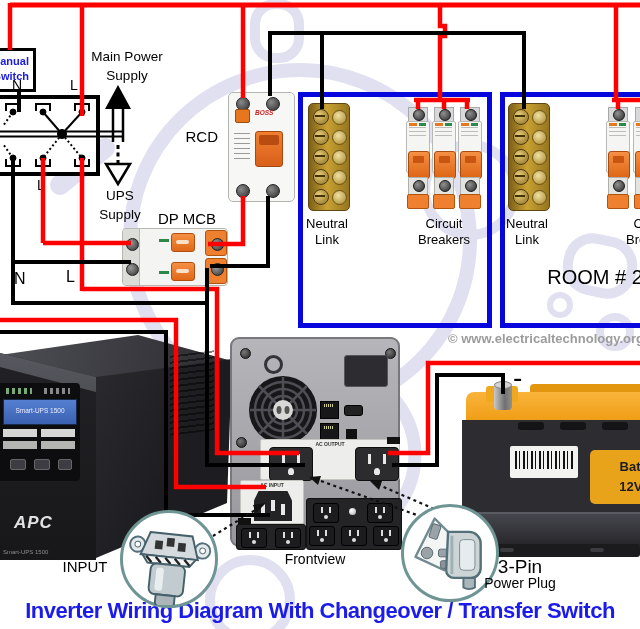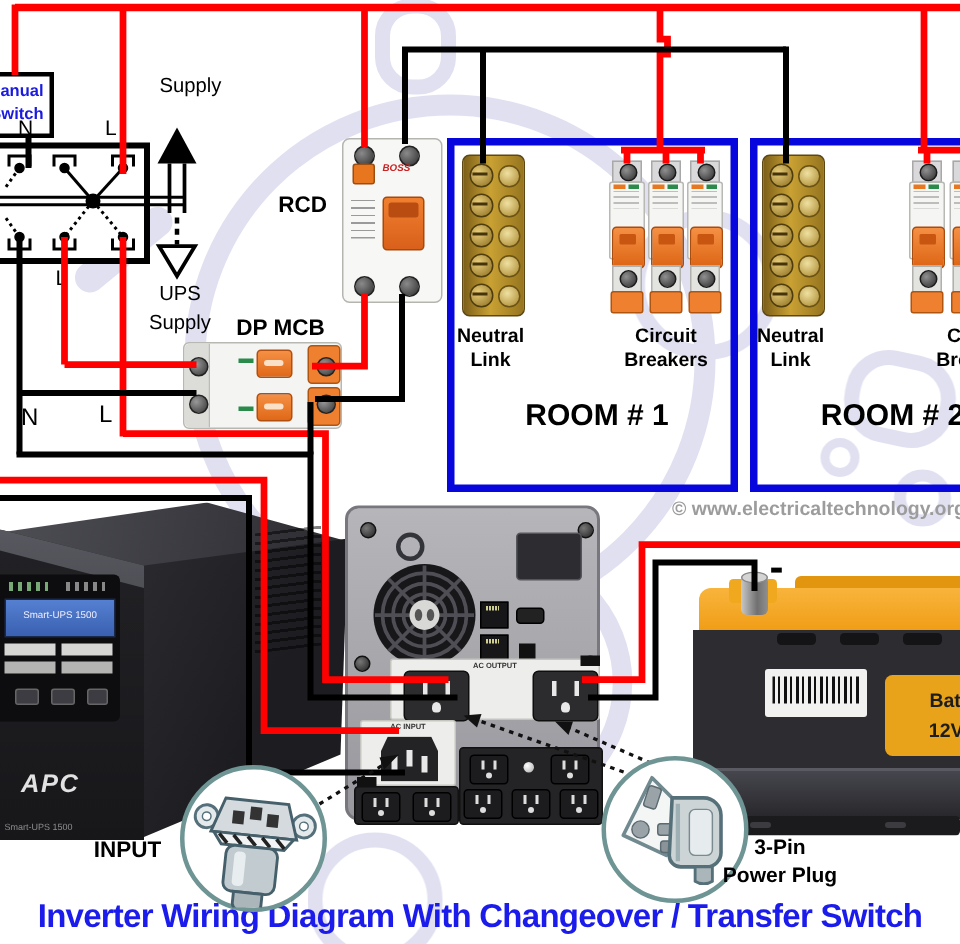--- a/index.html
+++ b/index.html
@@ -1,20 +1,20 @@
 <!DOCTYPE html>
 <html><head>
 <meta charset="utf-8">
 <style>
   html,body{margin:0;padding:0;background:#fff;}
   .stage{position:relative;width:640px;height:629px;background:#fff;overflow:hidden;
          font-family:"Liberation Sans",sans-serif;}
   .abs{position:absolute;}
   .lbl{position:absolute;color:#000;font-family:"Liberation Sans",sans-serif;}
-  .b{font-weight:bold;}
+  .b{font-weight:normal;}
   .ctr{text-align:center;}
   .rt{text-align:right;}
   svg{display:block;}
 
   
   #wm-layer{position:absolute;inset:0;z-index:1;pointer-events:none;}
   .dev{z-index:10;}
   #wire-layer{position:absolute;inset:0;z-index:50;pointer-events:none;}
   .overwire{z-index:60;}
 
@@ -164,20 +164,21 @@
   </div>
 
   <div class="abs dev" id="co-box"></div>
   <div class="lbl dev" style="left:12px;top:77px;font-size:14px;">N</div>
   <div class="lbl dev" style="left:70px;top:77px;font-size:14px;">L</div>
   <div class="lbl dev" style="left:37px;top:177px;font-size:14px;">L</div>
   <div class="lbl dev" style="left:14px;top:270px;font-size:16px;">N</div>
   <div class="lbl dev" style="left:66px;top:268px;font-size:16px;">L</div>
 
   <div class="lbl dev ctr" style="left:75px;top:47px;width:104px;font-size:13.5px;line-height:19px;">
+    <div>Main Power</div>
     <div>Supply</div>
   </div>
   <div class="lbl dev ctr" style="left:88px;top:186px;width:64px;font-size:13.5px;line-height:19px;">
     <div>UPS</div>
     <div>Supply</div>
   </div>
 
   <div class="abs dev" id="rcd">
     <i class="scr" style="left:7px;top:4px;"></i>
     <i class="scr" style="left:37px;top:4px;"></i>
@@ -255,21 +256,20 @@
       <i class="clip"></i>
   </div>
   <div class="lbl dev b ctr" style="left:297px;top:216px;width:60px;font-size:13px;line-height:16px;">
     <div>Neutral</div>
       <div>Link</div>
   </div>
   <div class="lbl dev b ctr" style="left:404px;top:216px;width:80px;font-size:13px;line-height:16px;">
     <div>Circuit</div>
       <div>Breakers</div>
   </div>
-  <div class="lbl dev b ctr" style="left:318px;top:266px;width:160px;font-size:20px;">ROOM # 1</div>
 
   <div class="abs room" style="left:500px;top:92px;width:190px;height:236px;box-sizing:border-box;"></div>
   <div class="abs dev nlink" style="left:508px;top:103px;">
     <i class="s1" style="top:5px;"></i>
       <i class="s2" style="top:6px;"></i>
     <i class="s1" style="top:25px;"></i>
       <i class="s2" style="top:26px;"></i>
     <i class="s1" style="top:45px;"></i>
       <i class="s2" style="top:46px;"></i>
     <i class="s1" style="top:65px;"></i>
@@ -422,20 +422,21 @@
           <u></u>
         </div>
       <div class="outlet-s" style="left:38px;top:3px;">
           <i class="sl1"></i>
           <i class="sl2"></i>
           <u></u>
         </div>
     </div>
   </div>
   <div class="lbl dev b ctr" style="left:240px;top:550px;width:150px;font-size:14px;line-height:18px;">
+    <div>Frontview</div>
   </div>
 
   <div class="abs batpart" id="bat-ridge"></div>
   <div class="abs batpart" id="bat-top"></div>
   <div class="abs batpart" id="bat-pad"></div>
   <div class="abs batpart" id="bat-post"></div>
   <div class="lbl b" style="left:513px;top:362px;font-size:28px;z-index:20;">-</div>
   <div class="abs batpart" id="bat-body">
     <i class="bslot" style="left:56px;"></i>
       <i class="bslot" style="left:98px;"></i>
@@ -560,17 +561,17 @@
       <rect x="28" y="18" width="9" height="15" rx="2" fill="#9aa4a8" stroke="#5a6a70" transform="rotate(18 32 25)"></rect>
       <circle cx="24" cy="48" r="6" fill="#9aa4a8" stroke="#5a6a70"></circle>
       <rect x="36" y="44" width="11" height="8" rx="2" fill="#9aa4a8" stroke="#5a6a70"></rect>
       <rect x="38" y="56" width="9" height="8" rx="2" fill="#8a9498" stroke="#5a6a70"></rect>
       <path d="M46,26 h22 a12,12 0 0 1 12,12 v26 a10,10 0 0 1 -10,10 h-18 a8,8 0 0 1 -8,-8 Z" fill="#ccd4d6" stroke="#56707a" stroke-width="2.5"></path>
       <path d="M50,30 v40" stroke="#9fb0b4" stroke-width="3"></path>
       <rect x="58" y="34" width="16" height="32" rx="4" fill="#e6ecee" stroke="#7a8a90"></rect>
       <path d="M62,74 h12 v10 a8,5 0 0 1 -12,0 Z" fill="#aab6ba" stroke="#56707a" stroke-width="2"></path>
     </svg>
   </div>
-  <div class="lbl b ctr overwire" style="left:480px;top:556px;width:80px;font-size:14px;">3-Pin</div>
+  <div class="lbl b ctr overwire" style="left:480px;top:556px;width:80px;font-size:19px;">3-Pin</div>
   <div class="lbl b" id="title">Inverter Wiring Diagram With Changeover / Transfer Switch</div>
 
   <div class="lbl b ctr overwire" style="left:468px;top:575px;width:104px;font-size:14px;">Power Plug</div>
 </div>
 
 </body></html>

